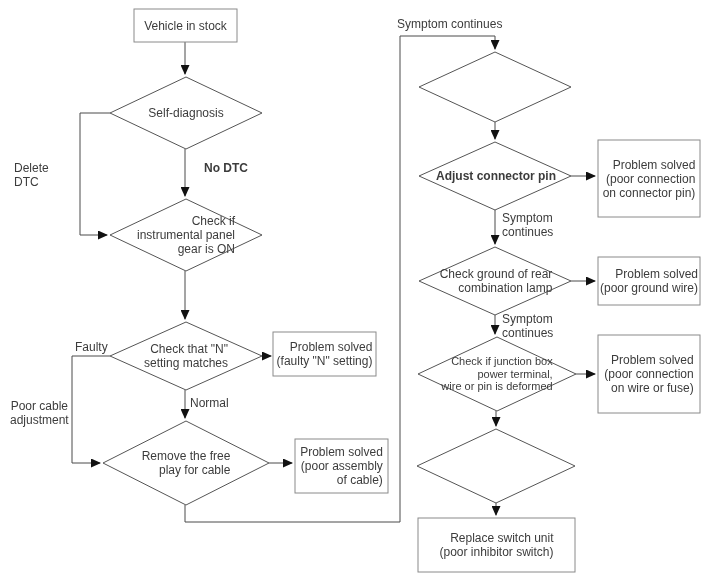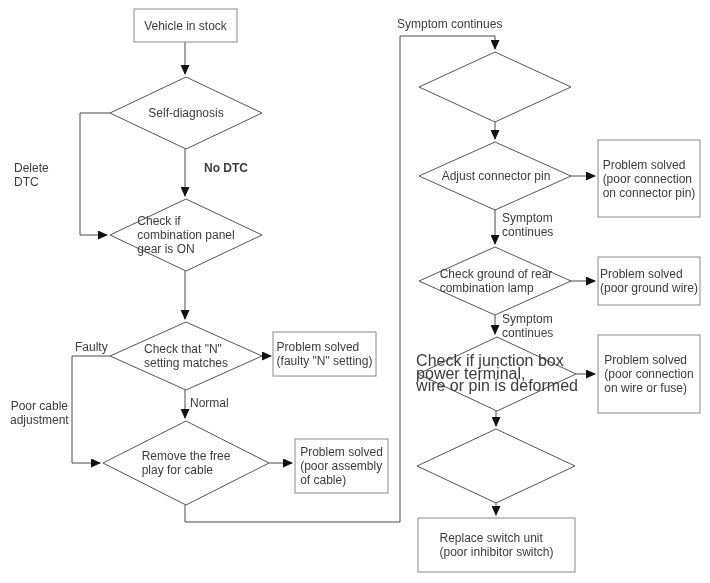--- a/index.html
+++ b/index.html
@@ -6,23 +6,23 @@
   .stage{
     position:relative;width:710px;height:583px;background:#ffffff;
     font-family:"Liberation Sans","DejaVu Sans",sans-serif;overflow:hidden;
   }
   .stage svg{position:absolute;left:0;top:0;}
   .lbl{
     position:absolute;color:#3c3c3c;font-size:12px;line-height:14px;
     white-space:pre-line;
   }
   .node-lbl{
-    display:flex;align-items:center;justify-content:center;text-align:left;
+    display:flex;align-items:center;justify-content:center;text-align:right;
   }
-  .small{font-size:16px;line-height:12.5px;}
+  .small{font-size:11px;line-height:12.5px;}
 </style>
 </head>
 <body>
 
 <div class="stage">
 
   <svg width="710" height="583" viewBox="0 0 710 583">
     <defs>
       <marker id="arw" markerUnits="userSpaceOnUse" markerWidth="10" markerHeight="9" refX="9" refY="4.5" orient="auto">
         <path d="M0,0 L10,4.5 L0,9 Z" fill="#111111"></path>
@@ -65,32 +65,32 @@
       <polygon points="418,374 497,337 576,374 497,411" stroke="#555555"></polygon>
       <rect x="598" y="335" width="102" height="78" stroke="#8a8a8a"></rect>
       <polygon points="417,466 496,429 575,466 496,503" stroke="#555555"></polygon>
       <rect x="418" y="518" width="157" height="54" stroke="#8a8a8a"></rect>
     </g>
   </svg>
 
   <div class="lbl node-lbl" style="left:134px;top:9px;width:103px;height:33px;">Vehicle in stock</div>
   <div class="lbl node-lbl" style="left:110px;top:77px;width:152px;height:72px;">Self-diagnosis</div>
   <div class="lbl node-lbl" style="left:110px;top:199px;width:152px;height:72px;">Check if
-combination panel
+instrumental panel
 gear is ON</div>
   <div class="lbl node-lbl" style="left:110px;top:322px;width:152px;height:68px;">Check that "N"
 setting matches</div>
   <div class="lbl node-lbl" style="left:273px;top:332px;width:103px;height:44px;">Problem solved
 (faulty "N" setting)</div>
   <div class="lbl node-lbl" style="left:103px;top:421px;width:166px;height:84px;">Remove the free
 play for cable</div>
   <div class="lbl node-lbl" style="left:295px;top:439px;width:93px;height:54px;">Problem solved
 (poor assembly
 of cable)</div>
-  <div class="lbl node-lbl" style="left:419px;top:142px;width:154px;height:68px;">Adjust connector pin</div>
+  <div class="lbl node-lbl" style="left:419px;top:142px;width:154px;height:68px;font-weight:bold;">Adjust connector pin</div>
   <div class="lbl node-lbl" style="left:598px;top:140px;width:102px;height:77px;">Problem solved
 (poor connection
 on connector pin)</div>
   <div class="lbl node-lbl" style="left:419px;top:247px;width:154px;height:68px;">Check ground of rear
 combination lamp</div>
   <div class="lbl node-lbl" style="left:598px;top:257px;width:102px;height:48px;">Problem solved
 (poor ground wire)</div>
   <div class="lbl node-lbl small" style="left:409px;top:337px;width:176px;height:74px;">Check if junction box
 power terminal,
 wire or pin is deformed</div>

